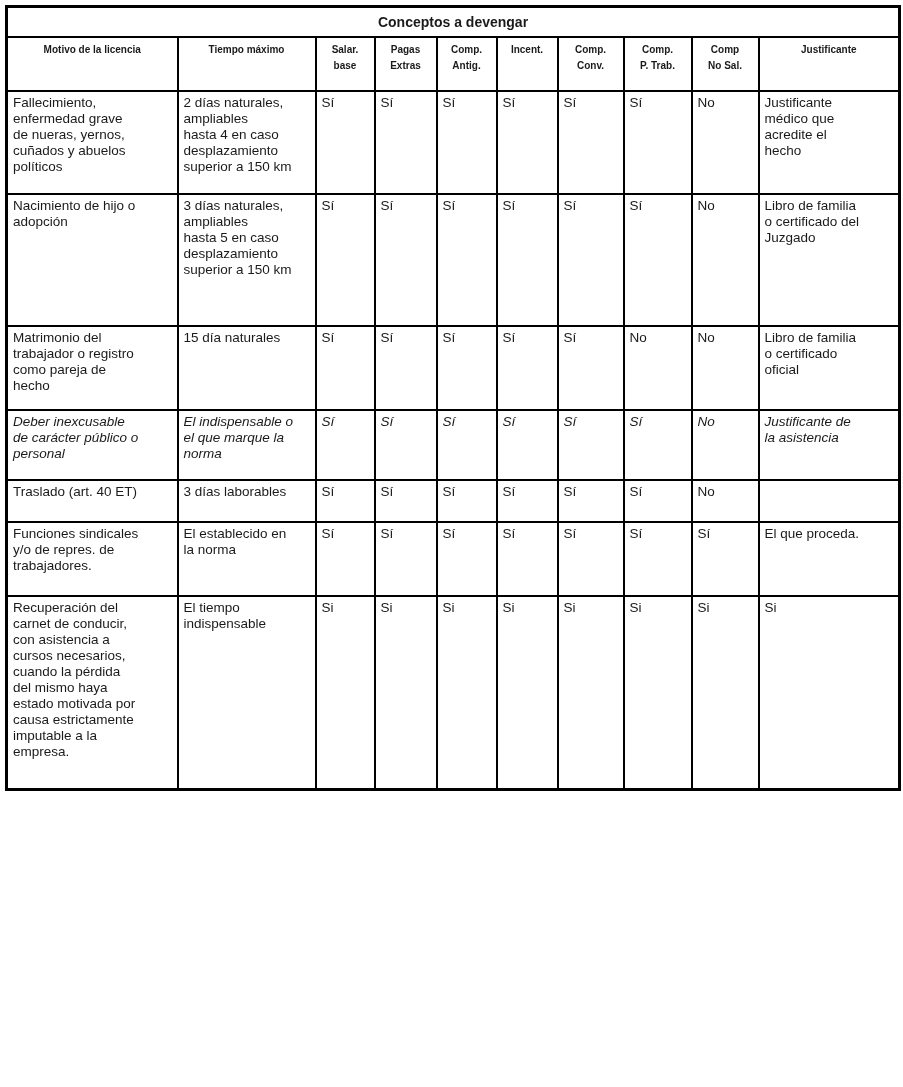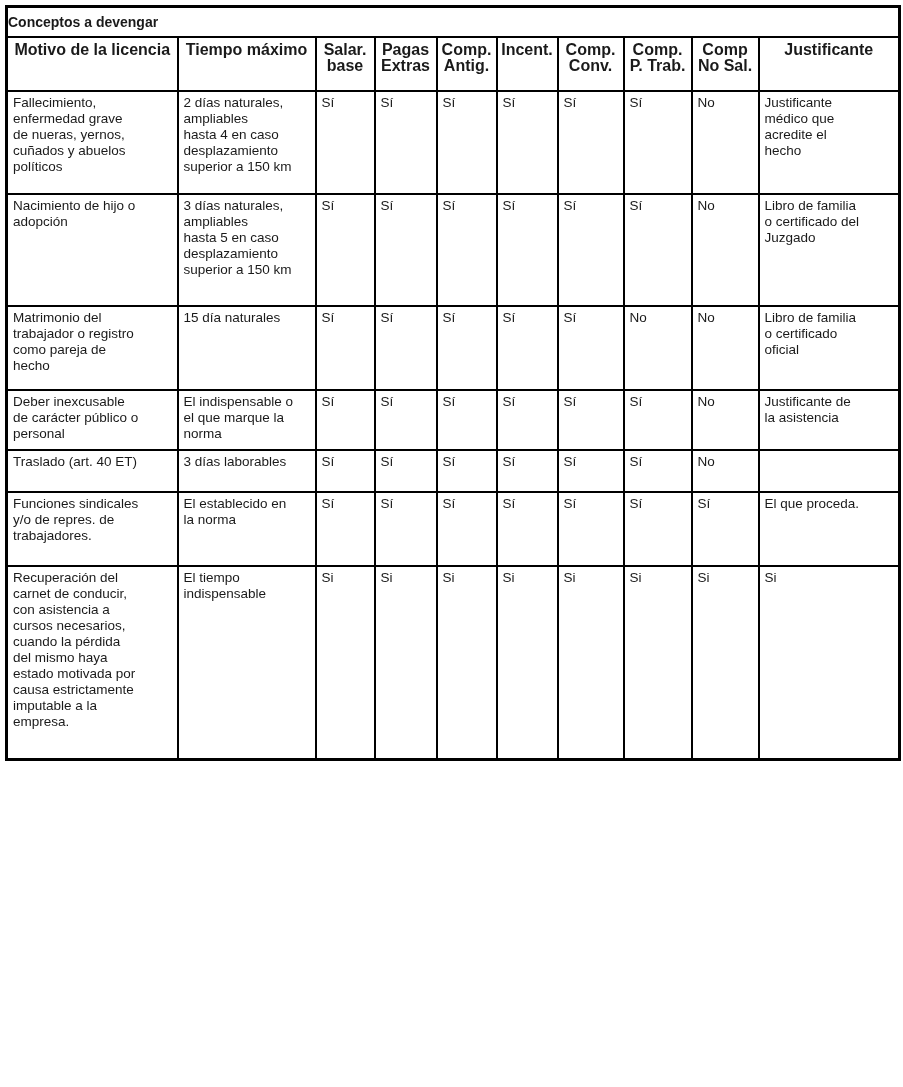--- a/index.html
+++ b/index.html
@@ -23,28 +23,28 @@
   th, td {
     border: 2px solid #000;
     vertical-align: top;
     overflow: hidden;
     white-space: pre-line;
     word-wrap: break-word;
   }
   th.title-cell {
     font-size: 14px;
     font-weight: bold;
-    text-align: left;
+    text-align: center;
     vertical-align: middle;
     height: 24px;
     padding: 2px 0;
     white-space: normal;
   }
   th.col-header {
-    font-size: 16px;
+    font-size: 10px;
     font-weight: bold;
     line-height: 16px;
     text-align: center;
     padding: 4px 2px;
     height: 44px;
   }
   td.cell {
     font-size: 13.5px;
     line-height: 16px;
     text-align: left;
@@ -108,21 +108,21 @@
           <td class="cell">Sí</td>
           <td class="cell">Sí</td>
           <td class="cell">Sí</td>
           <td class="cell">Sí</td>
           <td class="cell">No</td>
           <td class="cell">Justificante
 médico que
 acredite el
 hecho</td>
         </tr>
-        <tr style="height: 112px;">
+        <tr style="height: 132px;">
           <td class="cell">Nacimiento de hijo o
 adopción</td>
           <td class="cell">3 días naturales,
 ampliables
 hasta 5 en caso
 desplazamiento
 superior a 150 km</td>
           <td class="cell">Sí</td>
           <td class="cell">Sí</td>
           <td class="cell">Sí</td>
@@ -144,21 +144,21 @@
           <td class="cell">Sí</td>
           <td class="cell">Sí</td>
           <td class="cell">Sí</td>
           <td class="cell">Sí</td>
           <td class="cell">No</td>
           <td class="cell">No</td>
           <td class="cell">Libro de familia
 o certificado
 oficial</td>
         </tr>
-        <tr style="height: 60px;">
+        <tr style="height: 70px; font-style: italic;">
           <td class="cell">Deber inexcusable
 de carácter público o
 personal</td>
           <td class="cell">El indispensable o
 el que marque la
 norma</td>
           <td class="cell">Sí</td>
           <td class="cell">Sí</td>
           <td class="cell">Sí</td>
           <td class="cell">Sí</td>

